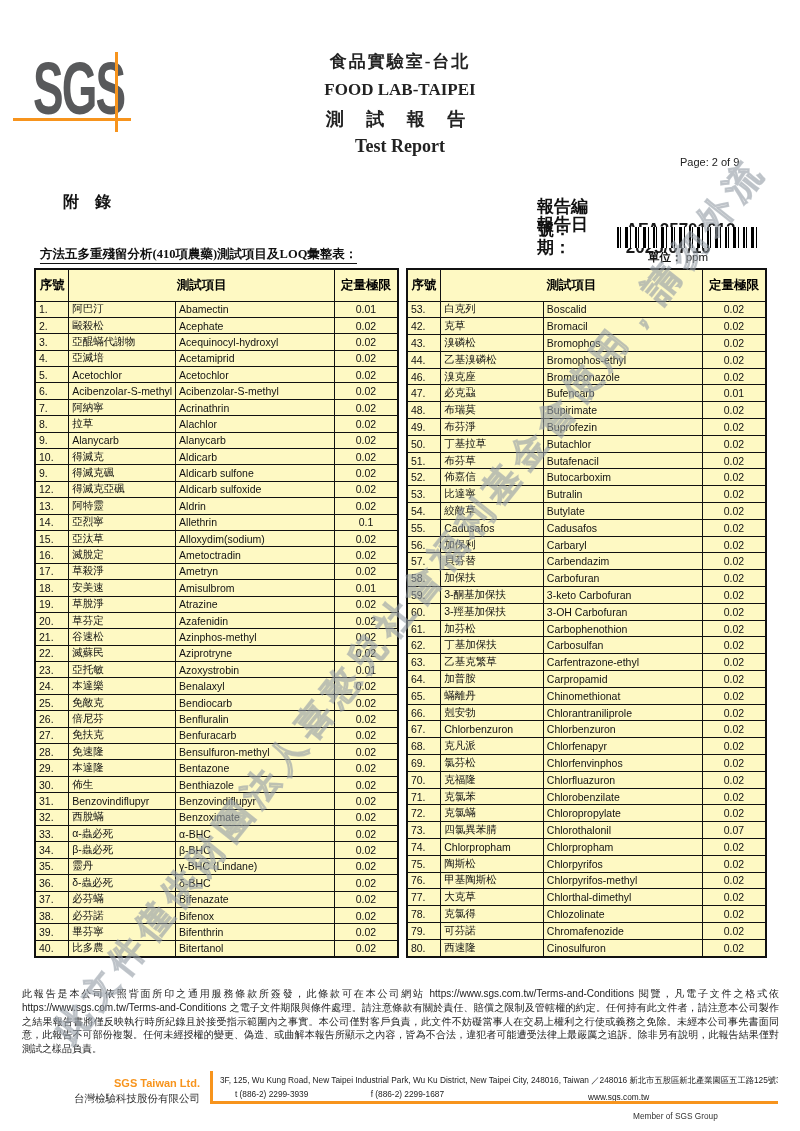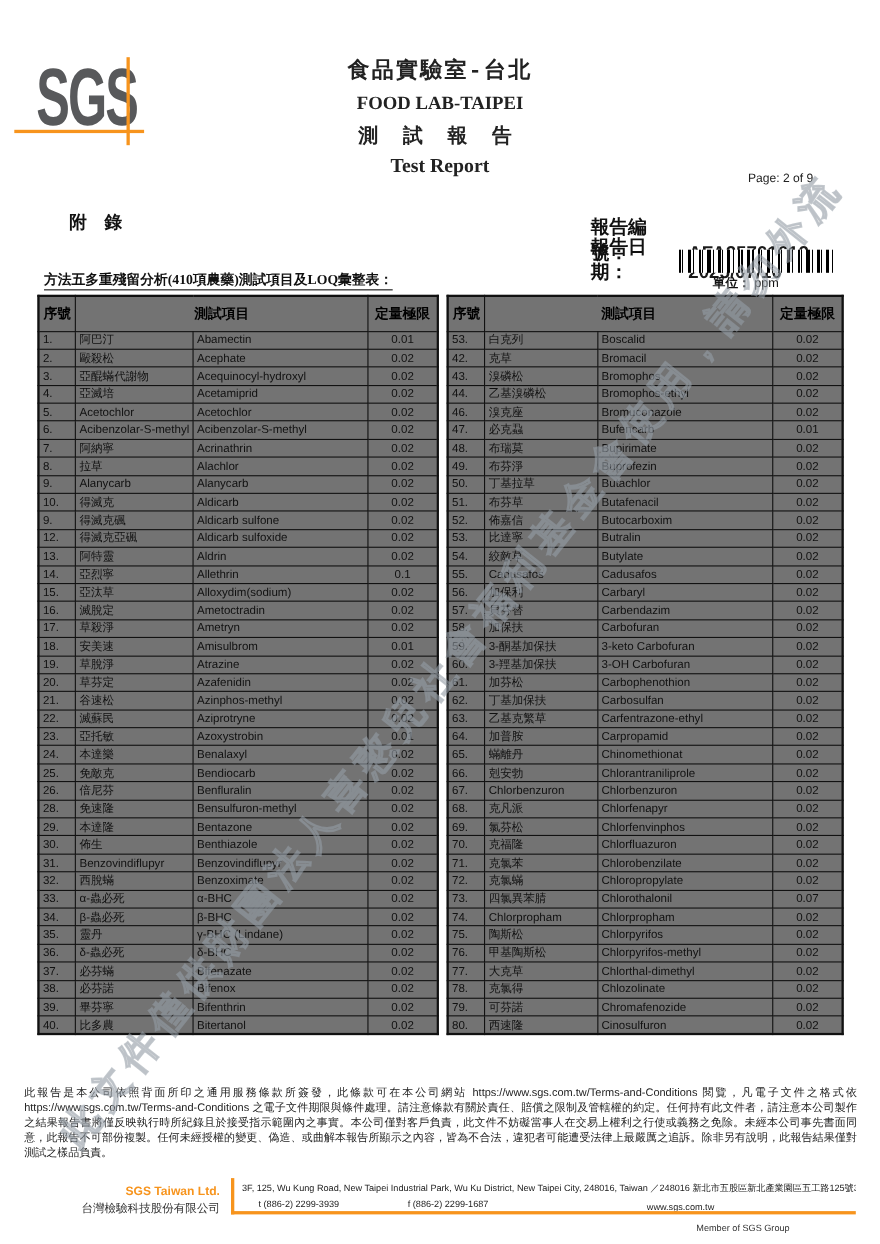--- a/index.html
+++ b/index.html
@@ -6,21 +6,21 @@
   body { background:#888; font-family:"Liberation Sans", sans-serif; }
   .page { position:relative; width:800px; height:1131px; background:#fff; margin:0 auto; overflow:hidden; }
 
   
   .logo { position:absolute; left:10px; top:50px; width:170px; height:85px; }
   .logo-text { position:absolute; left:23px; top:4px; font-family:"Liberation Sans",sans-serif; font-weight:bold; font-size:74px; line-height:70px; color:#58595b; transform:scaleX(0.62); transform-origin:left top; letter-spacing:-3px; }
   .logo-vline { position:absolute; left:105px; top:2px; width:3px; height:80px; background:#f7941d; }
   .logo-hline { position:absolute; left:3px; top:68px; width:118px; height:3px; background:#f7941d; }
 
   .hdr-center { position:absolute; left:220px; top:50px; width:360px; text-align:center; font-family:"Liberation Serif", serif; font-weight:bold; color:#222; }
-  .hdr-center .zh1 { font-size:20px; letter-spacing:2px;font-family:Liberation Mono, monospace; }
+  .hdr-center .zh1 { font-size:17px; letter-spacing:2px; }
   .hdr-center .en1 { font-size:17px; margin-top:7px; }
   .hdr-center .zh2 { font-size:18px; letter-spacing:9px; margin-top:7px; }
   .hdr-center .en2 { font-size:18px; margin-top:5px; }
 
   .page-info { position:absolute; left:680px; top:156px; width:100px; text-align:left; font-size:11px; color:#222; }
 
   .appendix { position:absolute; left:63px; top:192px; font-family:"Liberation Serif", serif; font-weight:bold; font-size:16px; color:#111; }
 
   .meta-row { position:absolute; left:537px; width:250px; font-size:17px; color:#111; }
   .meta-label { display:inline-block; width:84px; font-family:"Liberation Serif", serif; font-weight:bold; }
@@ -28,21 +28,21 @@
 
   .barcode { position:absolute; left:617px; top:227px; width:142px; height:21px;
     background:repeating-linear-gradient(90deg,#000 0 2px,#fff 2px 3px,#000 3px 4px,#fff 4px 8px,#000 8px 11px,#fff 11px 13px,#000 13px 14px,#fff 14px 18px); }
 
   .unit-line { position:absolute; left:648px; top:250px; font-size:11.5px; color:#111; }
   .unit-label { font-family:"Liberation Serif", serif; font-weight:bold; }
 
   .table-title { position:absolute; left:40px; top:246px; font-family:"Liberation Serif", serif; font-weight:bold; font-size:12.5px; color:#111; border-bottom:1.5px solid #111; padding-bottom:0; }
 
   .tables { position:absolute; left:34px; top:268px; width:733px; display:flex; gap:7px; }
-  table.loq { border-collapse:collapse; table-layout:fixed; background:#737373; }
+  table.loq { border-collapse:collapse; table-layout:fixed; background:#fef9c3; }
   table.loq, table.loq td, table.loq th { border:1px solid #111; }
   table.loq { border-width:2px; }
   table.loq th { font-family:"Liberation Serif", serif; font-weight:bold; font-size:12.5px; height:32px; text-align:center; line-height:1.15; border-bottom-width:1.5px; }
   table.loq td { font-size:10.5px; height:16.4px; padding:0 3px; color:#111; overflow:hidden; white-space:nowrap; }
   td.c-no { text-align:left; padding-left:5px; width:34px; }
   td.c-zh { width:103px; }
   td.c-en { width:160px; }
   td.c-loq { text-align:center; width:64px; }
   col.no{width:34px} col.zh{width:103px} col.en{width:160px} col.lq{width:64px}
 
@@ -271,20 +271,26 @@
       <td class="c-en">Bendiocarb</td>
       <td class="c-loq">0.02</td>
     </tr>
           <tr>
       <td class="c-no">26.</td>
       <td class="c-zh">倍尼芬</td>
       <td class="c-en">Benfluralin</td>
       <td class="c-loq">0.02</td>
     </tr>
           <tr>
+      <td class="c-no">27.</td>
+      <td class="c-zh">免扶克</td>
+      <td class="c-en">Benfuracarb</td>
+      <td class="c-loq">0.02</td>
+    </tr>
+          <tr>
       <td class="c-no">28.</td>
       <td class="c-zh">免速隆</td>
       <td class="c-en">Bensulfuron-methyl</td>
       <td class="c-loq">0.02</td>
     </tr>
           <tr>
       <td class="c-no">29.</td>
       <td class="c-zh">本達隆</td>
       <td class="c-en">Bentazone</td>
       <td class="c-loq">0.02</td>

